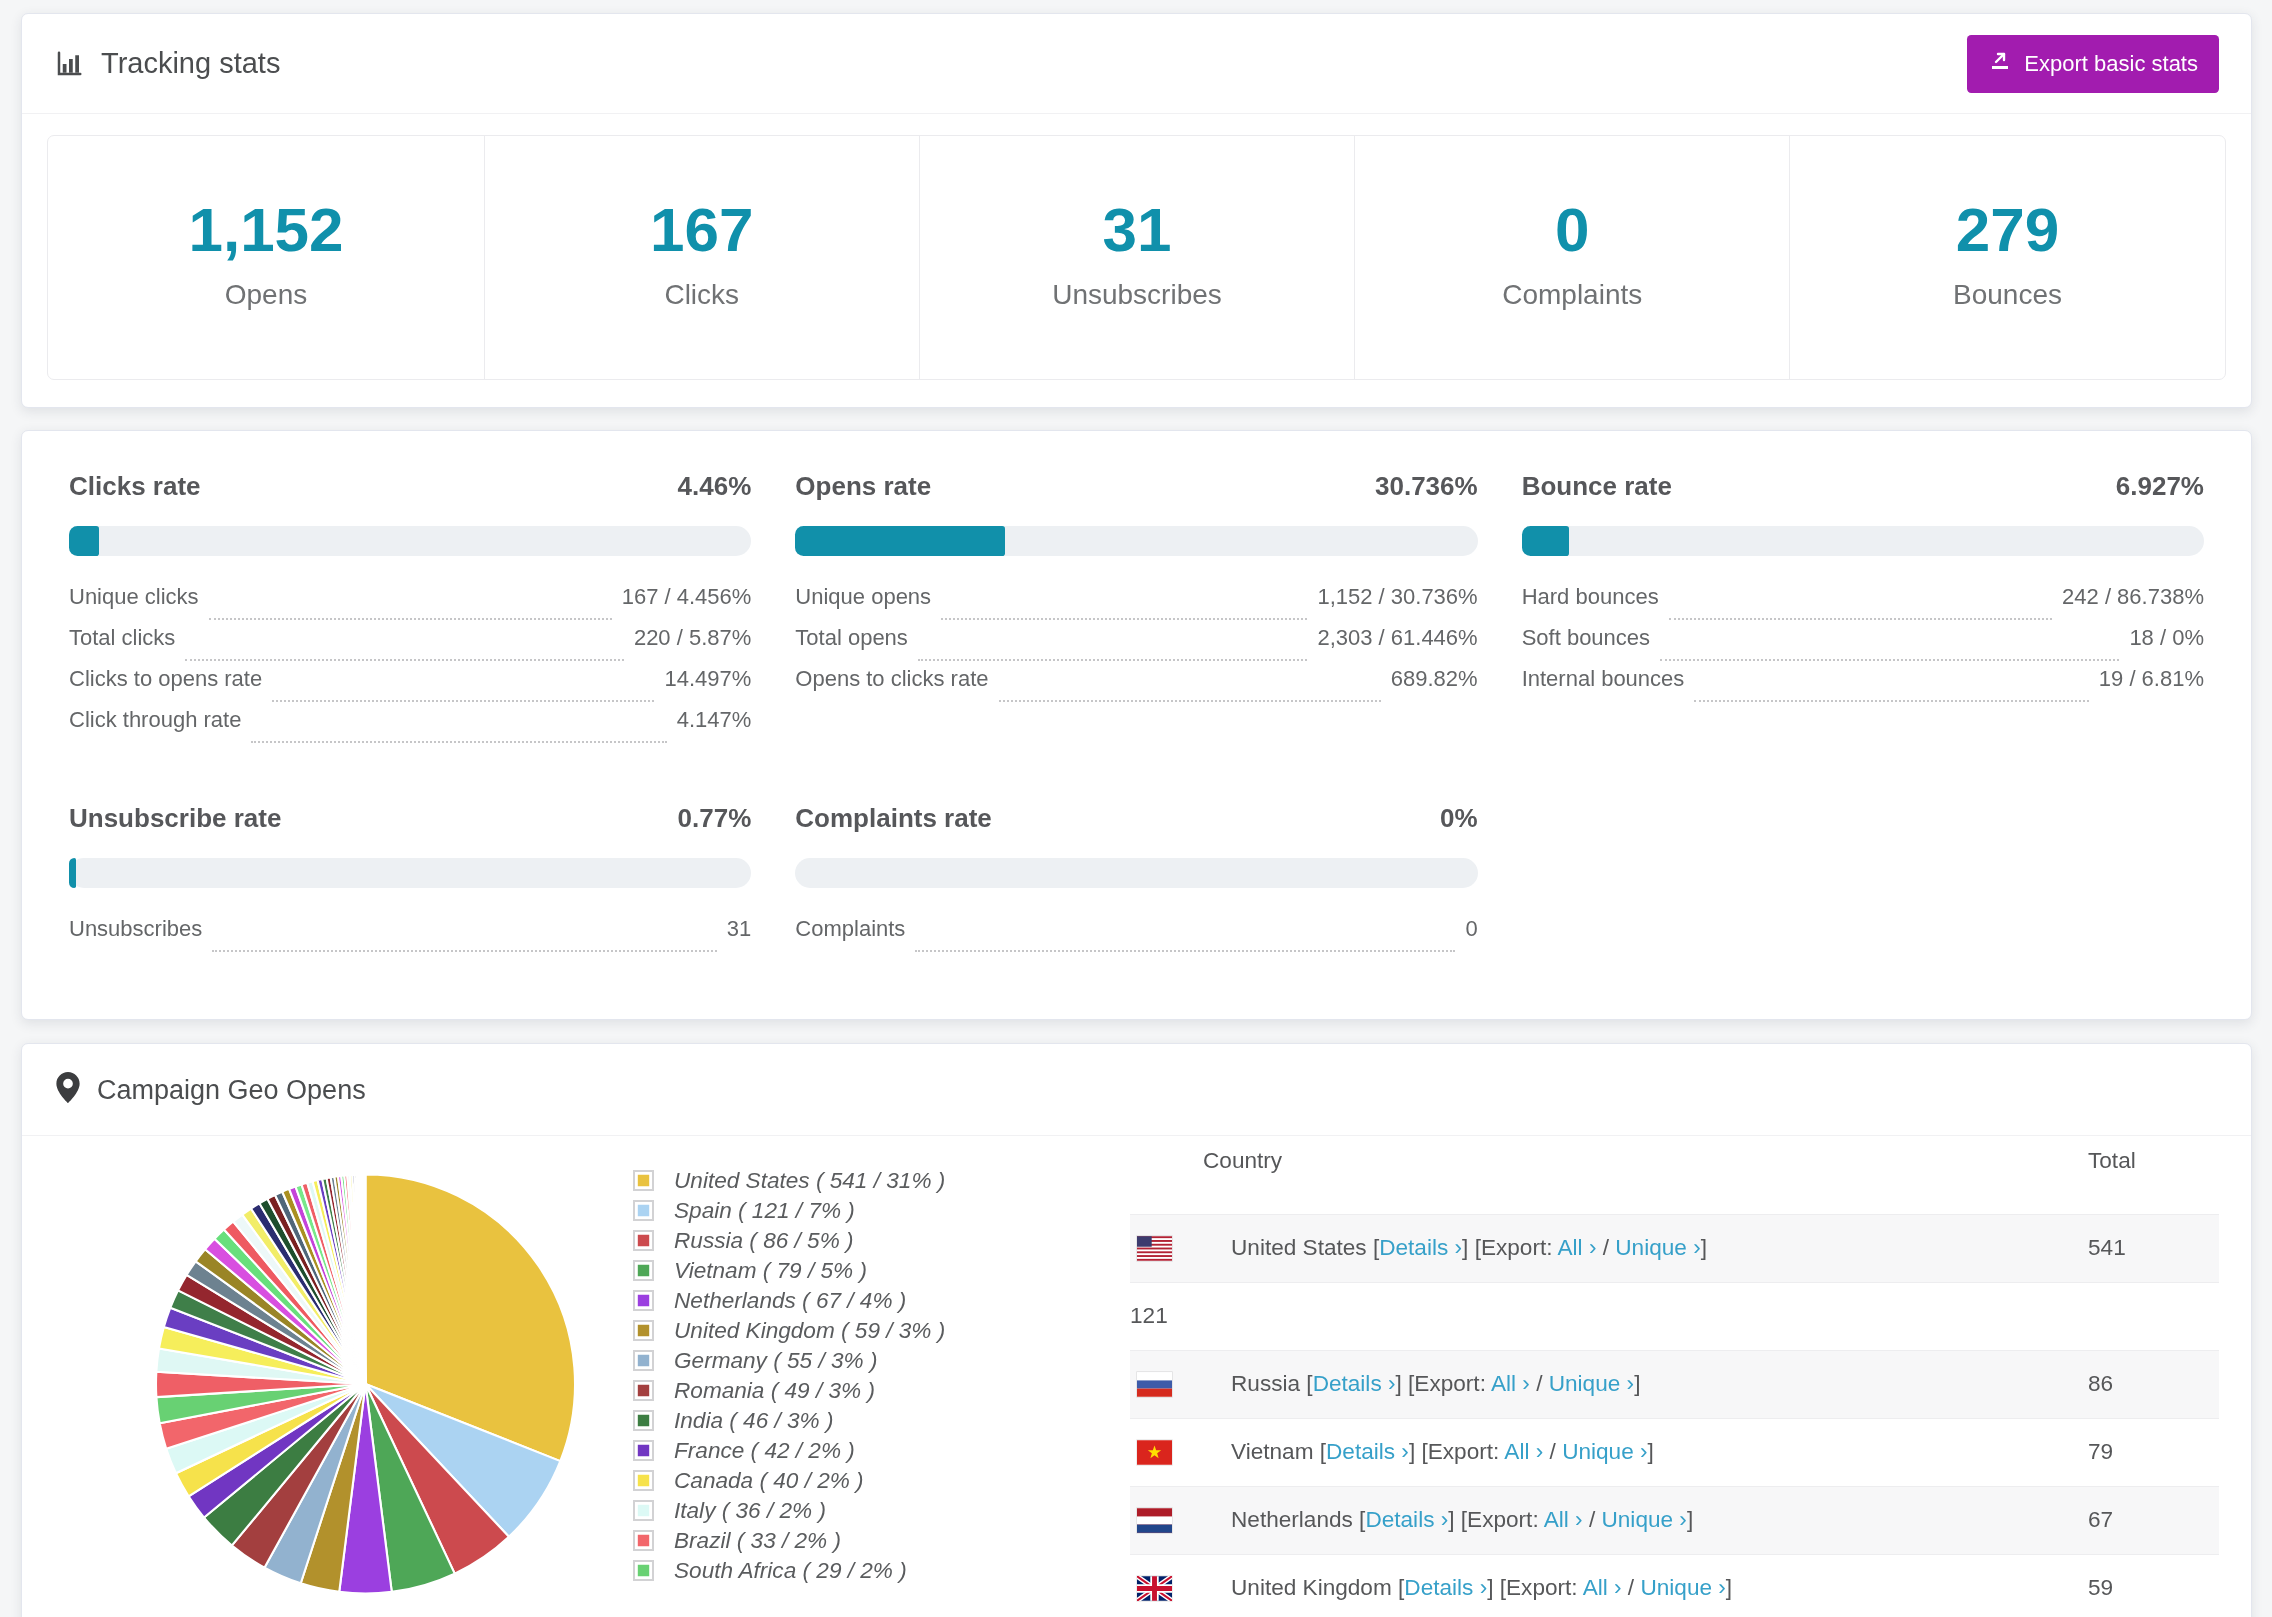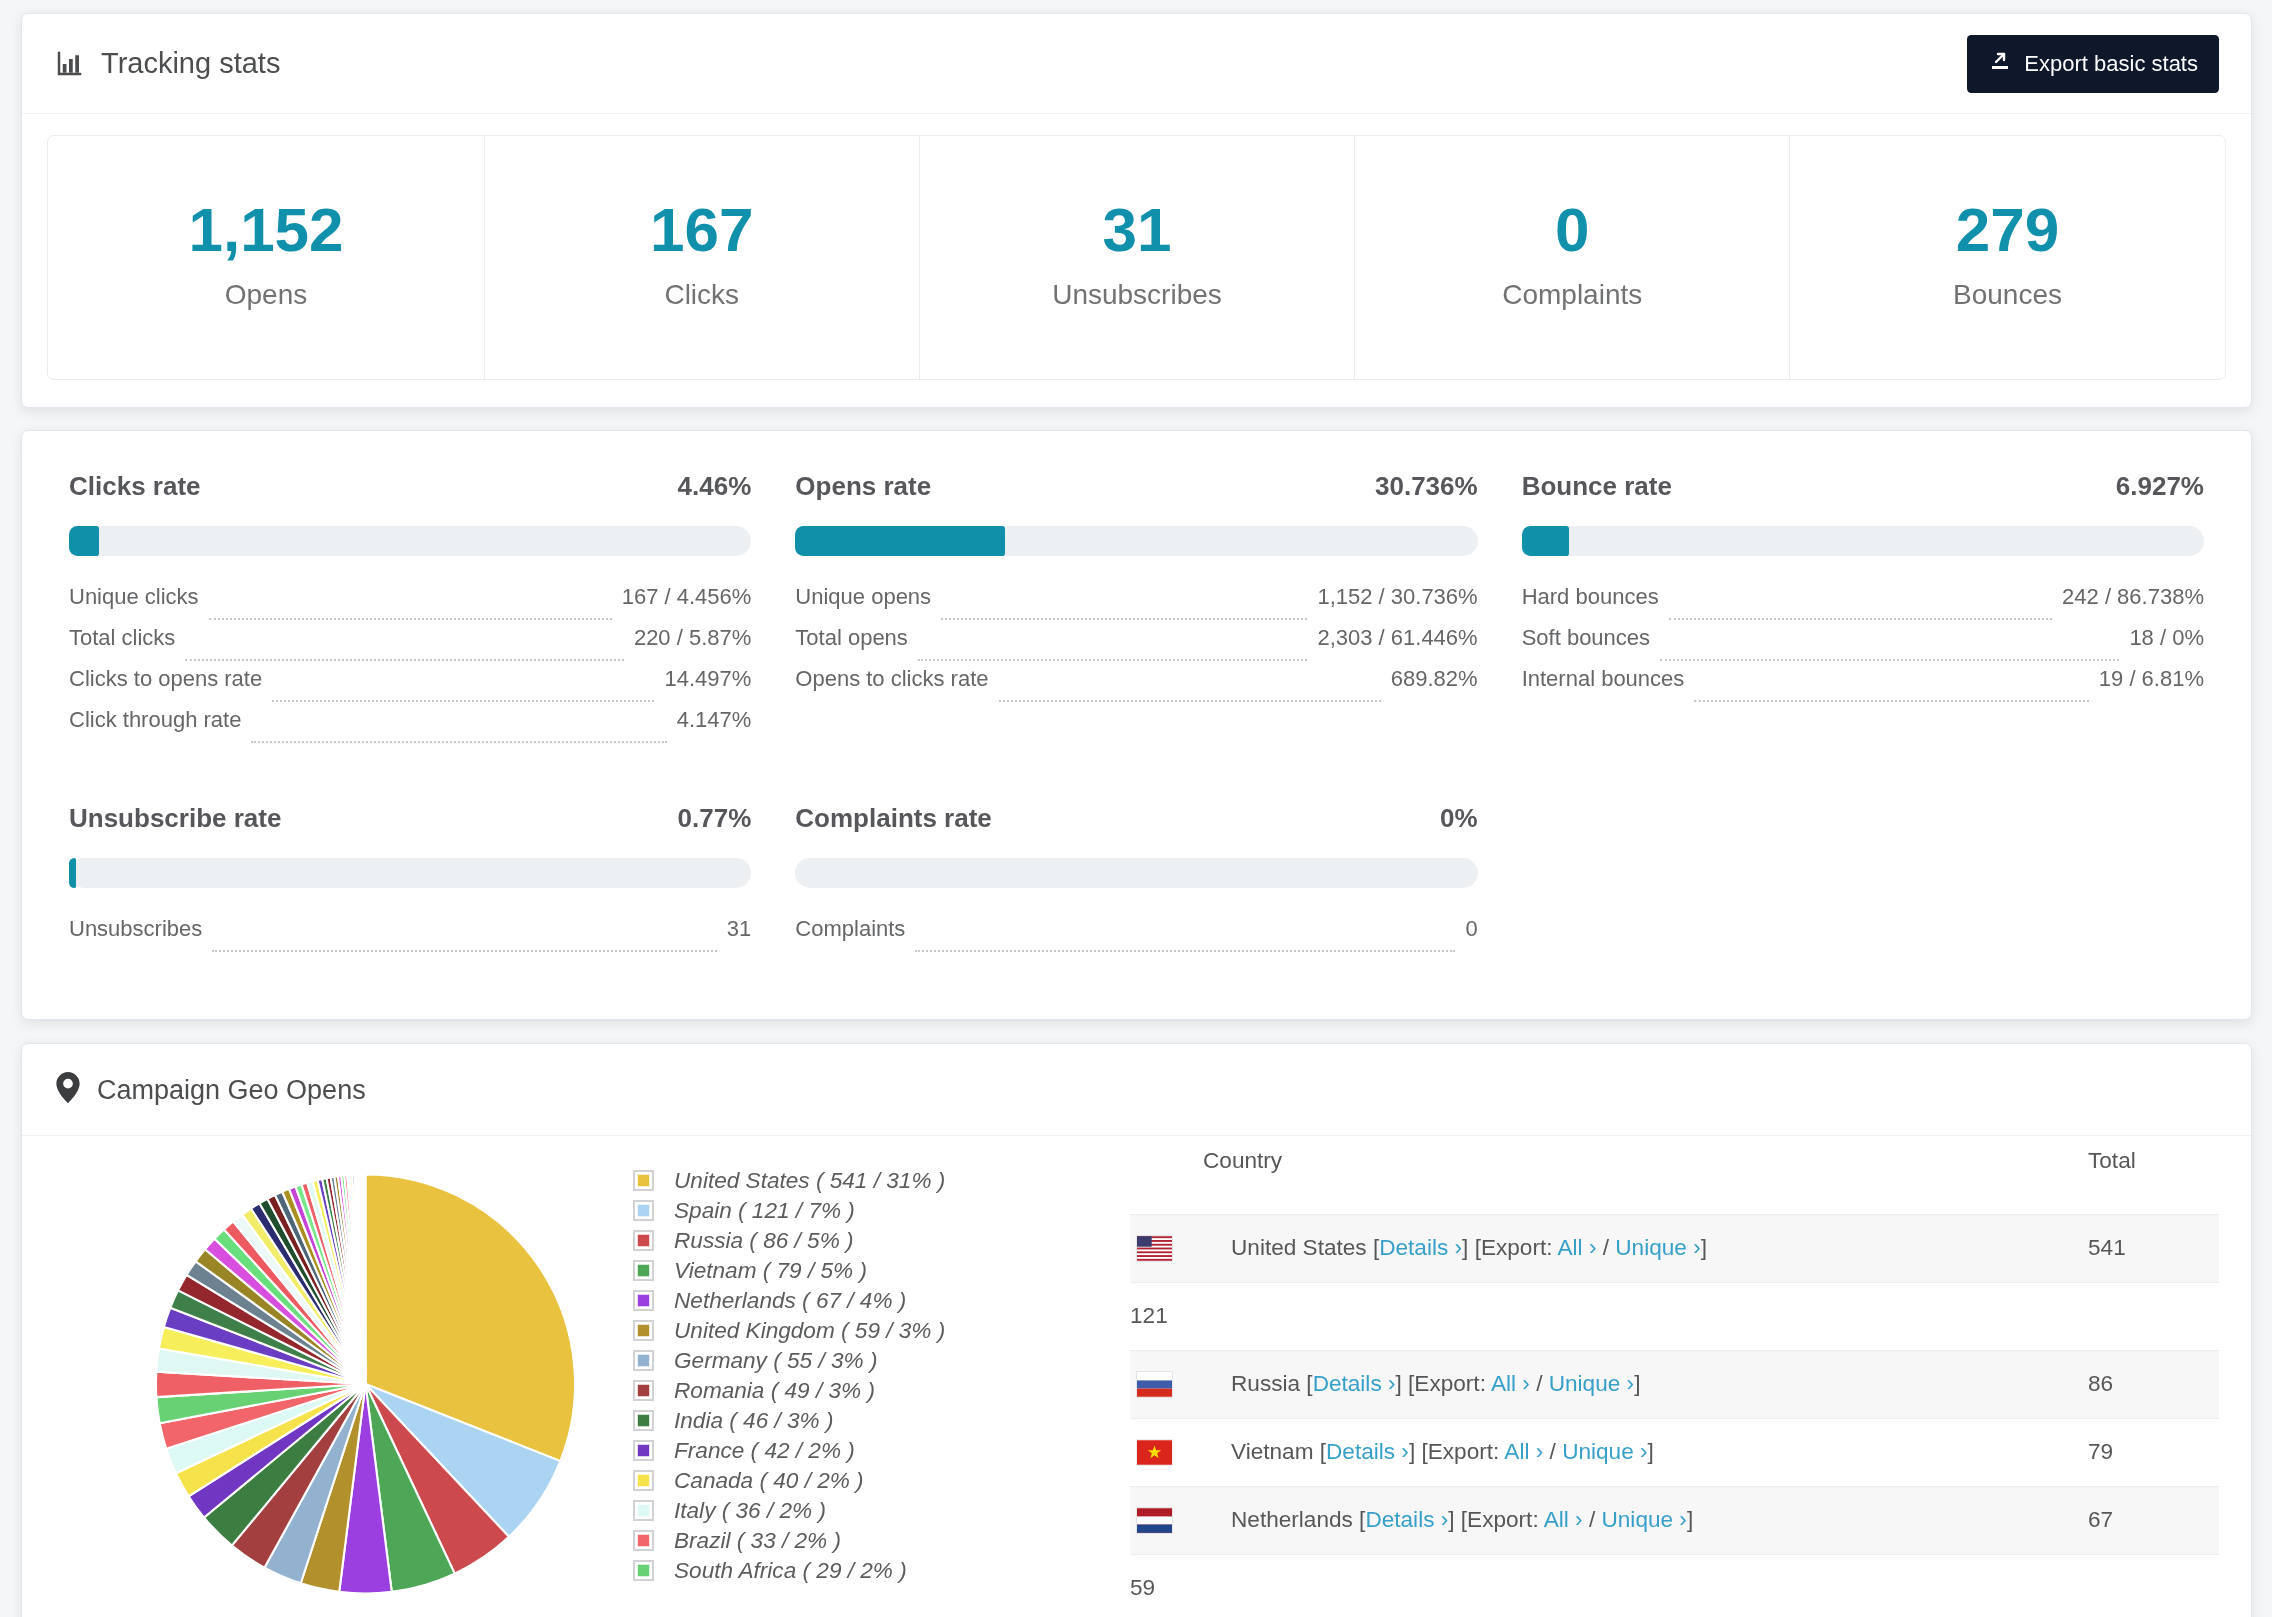--- a/index.html
+++ b/index.html
@@ -23,21 +23,21 @@
   
   .card-tracking { height:395px; margin-bottom:22.6px; }
   .card-head {
     display:flex; justify-content:space-between; align-items:center;
     padding:21px 32px 20px; border-bottom:1.4px solid #f1f1f3;
   }
   .head-title { display:flex; align-items:center; gap:17px; font-size:29px; color:#4b4d4f; font-weight:500; }
   .head-title svg { display:block; }
   .export-btn {
     display:flex; align-items:center; gap:12.7px;
-    background:#0f172a; color:#fff; border:none; border-radius:4.2px;
+    background:#a21caf; color:#fff; border:none; border-radius:4.2px;
     font-size:22px; padding:14px 21px; cursor:pointer;
     font-family:inherit;
   }
   .summary-box {
     margin:21px 25.4px; border:1.4px solid #ebebee; border-radius:7px;
     display:grid; grid-template-columns:repeat(5,1fr);
   }
   .summary-cell { text-align:center; padding:58px 0 68px; border-left:1.4px solid #ebebee; }
   .summary-cell:first-child { border-left:none; }
   .summary-value { font-size:62px; font-weight:700; color:#1090ab; }
@@ -440,20 +440,32 @@
                     <rect width="50" height="35" fill="#ae1c28"></rect>
                     <rect y="11.67" width="50" height="11.67" fill="#fff"></rect>
                     <rect y="23.33" width="50" height="11.67" fill="#21468b"></rect>
                   </svg>
                 </span>
                 <span class="country-text">Netherlands [<a class="geo-link">Details ›</a>] [Export: <a class="geo-link">All ›</a> / <a class="geo-link">Unique ›</a>]</span>
               </div>
               <div class="t-total">67</div>
             </div>
             <div class="t-row">
+              <div class="t-country">
+                <span class="flag">
+                  <svg width="35" height="25" viewBox="0 0 50 35">
+                    <rect width="50" height="35" fill="#012169"></rect>
+                    <path d="M0,0 L50,35 M50,0 L0,35" stroke="#fff" stroke-width="7"></path>
+                    <path d="M0,0 L50,35 M50,0 L0,35" stroke="#c8102e" stroke-width="3"></path>
+                    <path d="M25,0 V35 M0,17.5 H50" stroke="#fff" stroke-width="12"></path>
+                    <path d="M25,0 V35 M0,17.5 H50" stroke="#c8102e" stroke-width="7"></path>
+                  </svg>
+                </span>
+                <span class="country-text">United Kingdom [<a class="geo-link">Details ›</a>] [Export: <a class="geo-link">All ›</a> / <a class="geo-link">Unique ›</a>]</span>
+              </div>
               <div class="t-total">59</div>
             </div>
           </div>
       </div>
     </div>
   </section>
 
 </div>
 
 

